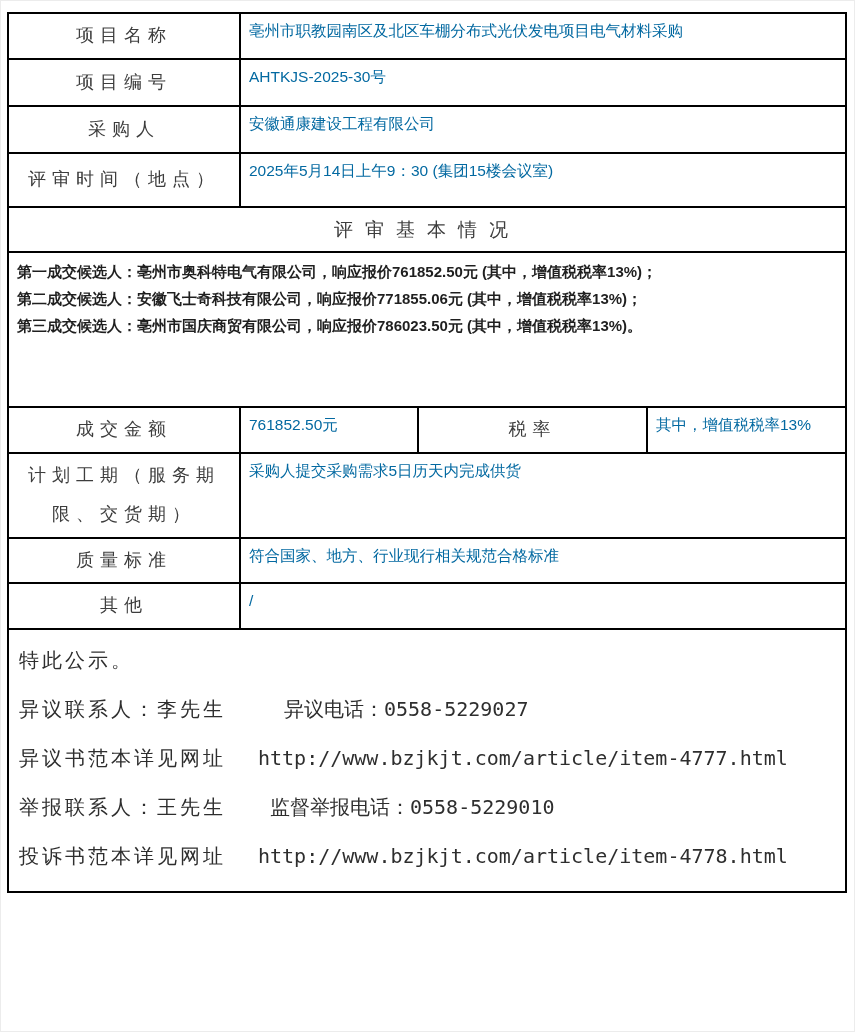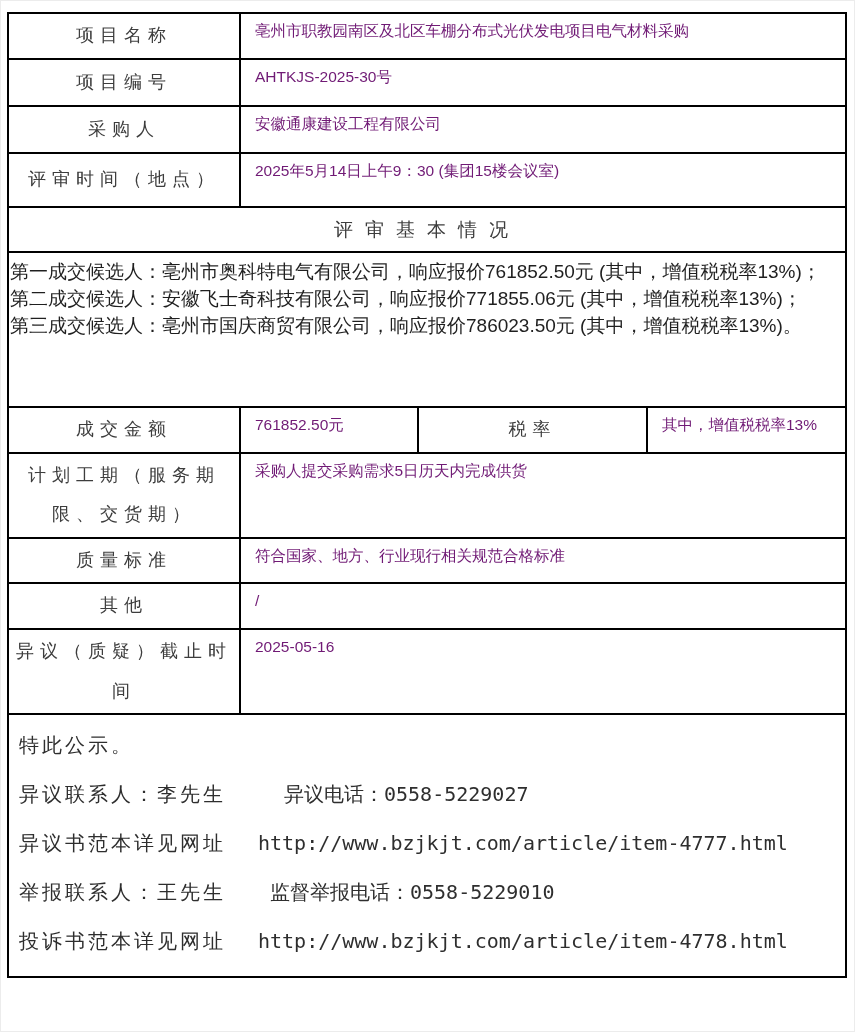--- a/index.html
+++ b/index.html
@@ -18,31 +18,31 @@
 
   
   .lbl {
     font-family:"Liberation Serif","DejaVu Serif",serif;
     font-size:18px; letter-spacing:6px; color:#3d3d3d;
     text-align:center; vertical-align:middle;
     padding:2px 4px; line-height:2.2;
   }
   
   .val {
-    font-size:15.5px; color:#701a75; vertical-align:top;
-    padding:6px 14px; line-height:1.45;
+    font-size:15.5px; color:#0369a1; vertical-align:top;
+    padding:6px 8px; line-height:1.45;
   }
   
   .hdr {
     font-family:"Liberation Serif","DejaVu Serif",serif;
     font-size:19px; letter-spacing:12px; color:#3d3d3d;
     text-align:center; vertical-align:middle; padding:4px;
   }
   
-  .cand { font-size:19px; color:#1f1f1f; vertical-align:top; padding:5px 1px; }
+  .cand { font-size:15px; color:#1f1f1f; vertical-align:top; padding:5px 8px;font-weight:bold; }
   .cand div { line-height:27px; white-space:nowrap; }
 
   
   tr.r1  { height:46px; } tr.r2  { height:47px; } tr.r3  { height:47px;border-radius:9px; }
   tr.r4  { height:54px; } tr.r5  { height:45px; } tr.r6  { height:155px; }
   tr.r7  { height:47px; } tr.r8  { height:42px; } tr.r9  { height:83px; }
   tr.r10 { height:44px; } tr.r11 { height:45px; } tr.r12 { height:83px; }
   tr.r13 { height:263px;margin-left:16px; }
 
   
@@ -117,24 +117,20 @@
       <tr class="r10">
         <td class="lbl">质量标准</td>
         <td class="val" colspan="3">符合国家、地方、行业现行相关规范合格标准</td>
       </tr>
 
       <tr class="r11">
         <td class="lbl">其他</td>
         <td class="val" colspan="3">/</td>
       </tr>
 
-      <tr class="r12">
-        <td class="lbl">异议（质疑）截止时间</td>
-        <td class="val" colspan="3">2025-05-16</td>
-      </tr>
 
       <tr class="r13">
         <td class="foot" colspan="4">
           <div class="f-line">特此公示。</div>
           <div class="f-line">
             <span>异议联系人：李先生</span><span class="mono gap-lg">异议电话：0558-5229027</span>
           </div>
           <div class="f-line">
             <span>异议书范本详见网址</span><span class="mono gap-sm">http://www.bzjkjt.com/article/item-4777.html</span>
           </div>

